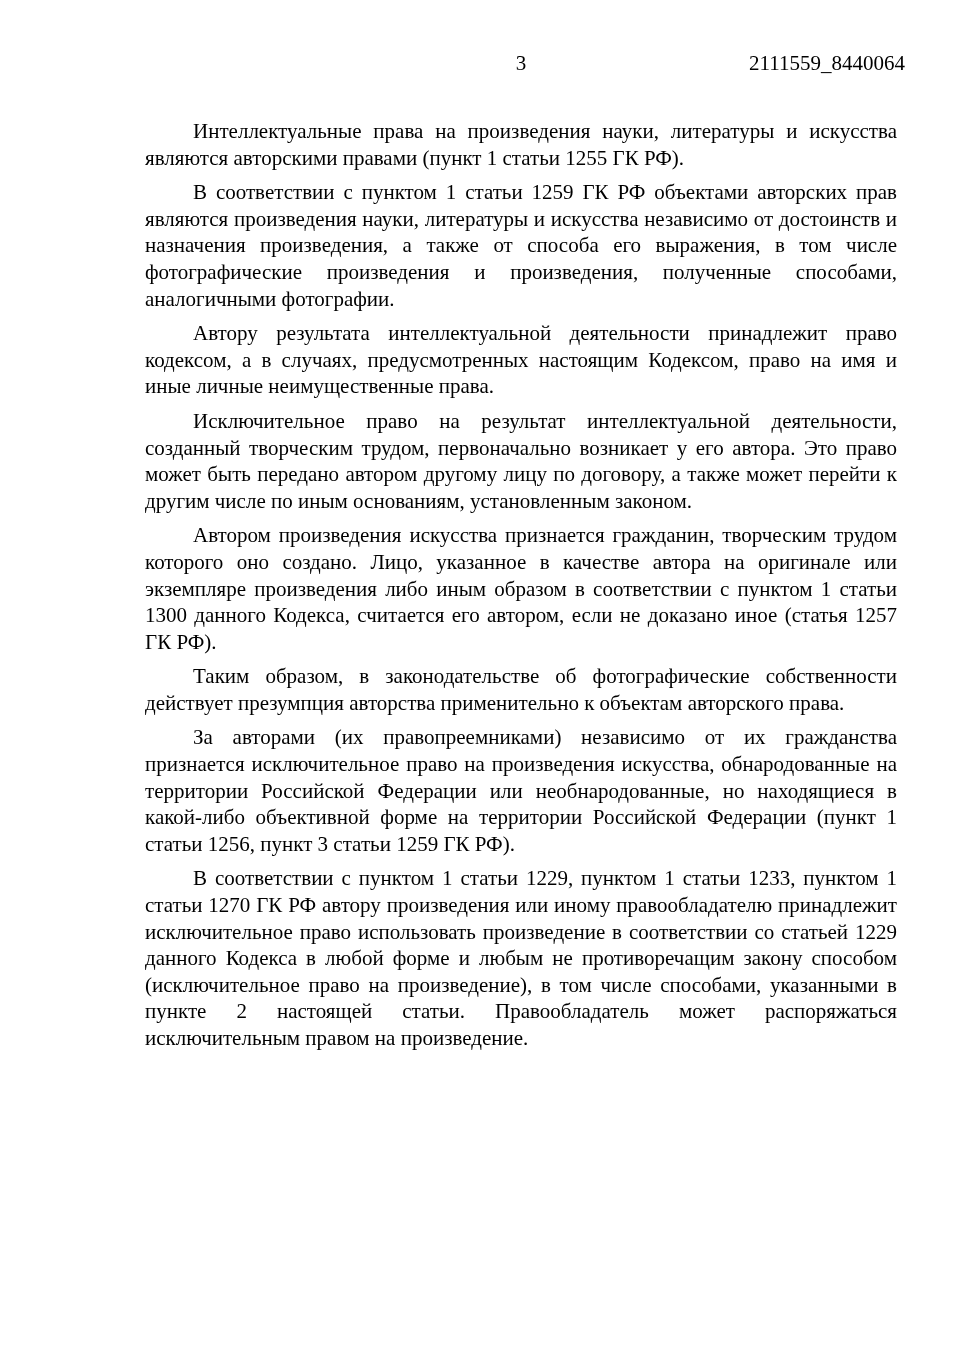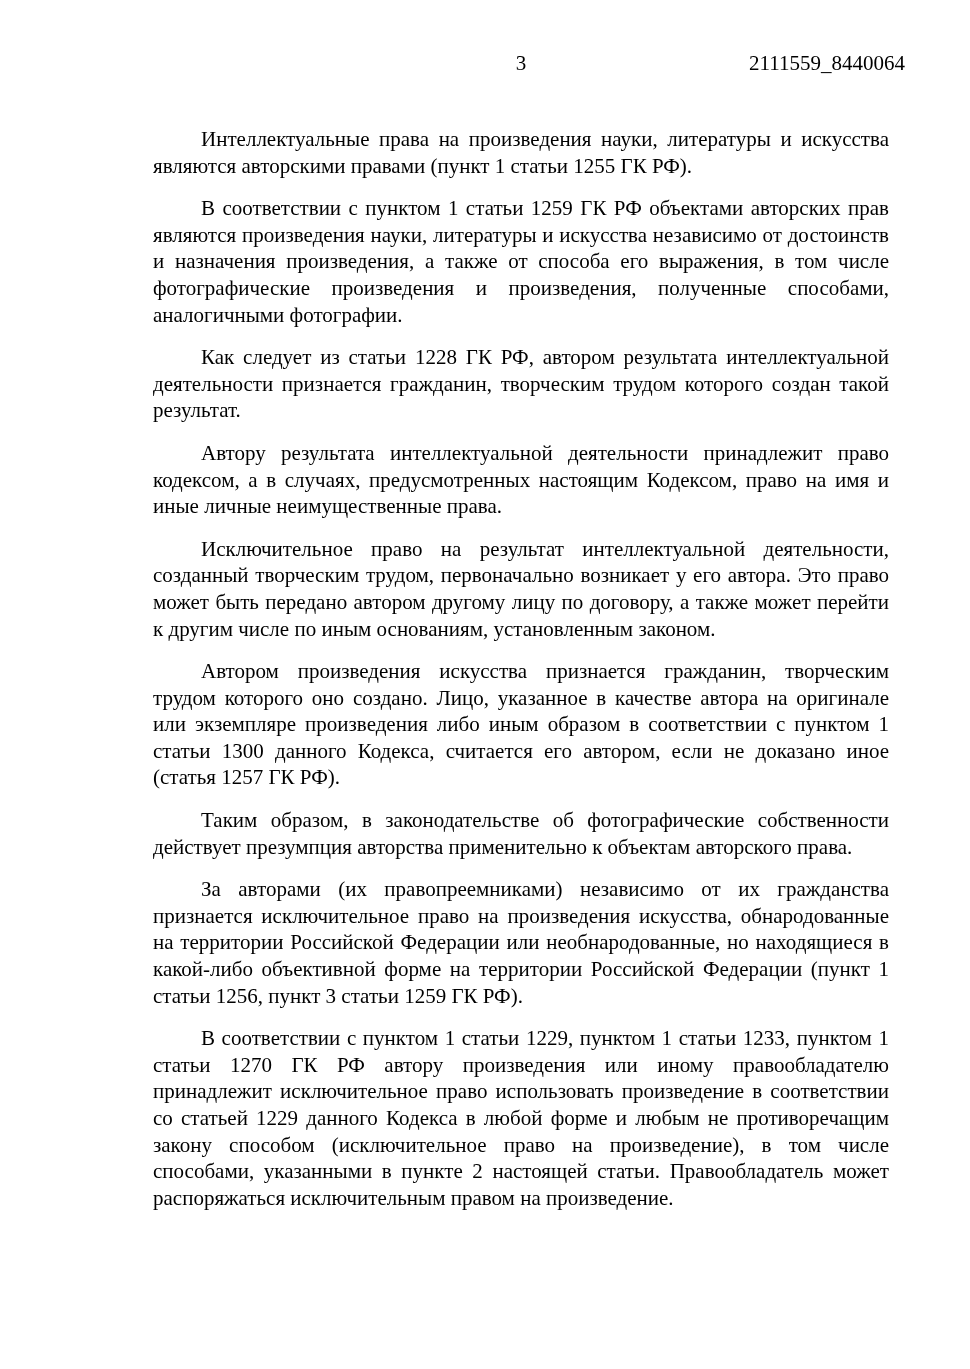--- a/index.html
+++ b/index.html
@@ -40,37 +40,36 @@
     top: 110px;
     left: 137px;
     width: 768px;
     font-size: 21px;
     line-height: 26.6px;
     text-align: justify;
     text-justify: inter-word;
     hyphens: none;
   }
   .doc-body p {
-    margin: 16px;
+    margin: 8px;
     padding: 0;
     text-indent: 48px;
   }
 </style>
 </head>
 <body>
 
 <div class="page">
   <div class="page-header">
     <span class="page-number">3</span>
     <span class="doc-id">2111559_8440064</span>
   </div>
   <div class="doc-body">
       <p>Интеллектуальные права на произведения науки, литературы и искусства являются авторскими правами (пункт 1 статьи 1255 ГК РФ).</p>
       <p>В соответствии с пунктом 1 статьи 1259 ГК РФ объектами авторских прав являются произведения науки, литературы и искусства независимо от достоинств и назначения произведения, а также от способа его выражения, в том числе фотографические произведения и произведения, полученные способами, аналогичными фотографии.</p>
-      <p>Как следует из статьи 1228 ГК РФ, автором результата интеллектуальной деятельности признается гражданин, творческим трудом которого создан такой результат.</p>
       <p>Автору результата интеллектуальной деятельности принадлежит право кодексом, а в случаях, предусмотренных настоящим Кодексом, право на имя и иные личные неимущественные права.</p>
       <p>Исключительное право на результат интеллектуальной деятельности, созданный творческим трудом, первоначально возникает у его автора. Это право может быть передано автором другому лицу по договору, а также может перейти к другим числе по иным основаниям, установленным законом.</p>
       <p>Автором произведения искусства признается гражданин, творческим трудом которого оно создано. Лицо, указанное в качестве автора на оригинале или экземпляре произведения либо иным образом в соответствии с пунктом 1 статьи 1300 данного Кодекса, считается его автором, если не доказано иное (статья 1257 ГК РФ).</p>
       <p>Таким образом, в законодательстве об фотографические собственности действует презумпция авторства применительно к объектам авторского права.</p>
       <p>За авторами (их правопреемниками) независимо от их гражданства признается исключительное право на произведения искусства, обнародованные на территории Российской Федерации или необнародованные, но находящиеся в какой-либо объективной форме на территории Российской Федерации (пункт 1 статьи 1256, пункт 3 статьи 1259 ГК РФ).</p>
       <p>В соответствии с пунктом 1 статьи 1229, пунктом 1 статьи 1233, пунктом 1 статьи 1270 ГК РФ автору произведения или иному правообладателю принадлежит исключительное право использовать произведение в соответствии со статьей 1229 данного Кодекса в любой форме и любым не противоречащим закону способом (исключительное право на произведение), в том числе способами, указанными в пункте 2 настоящей статьи. Правообладатель может распоряжаться исключительным правом на произведение.</p>
     </div>
 </div>
 
 </body></html>

